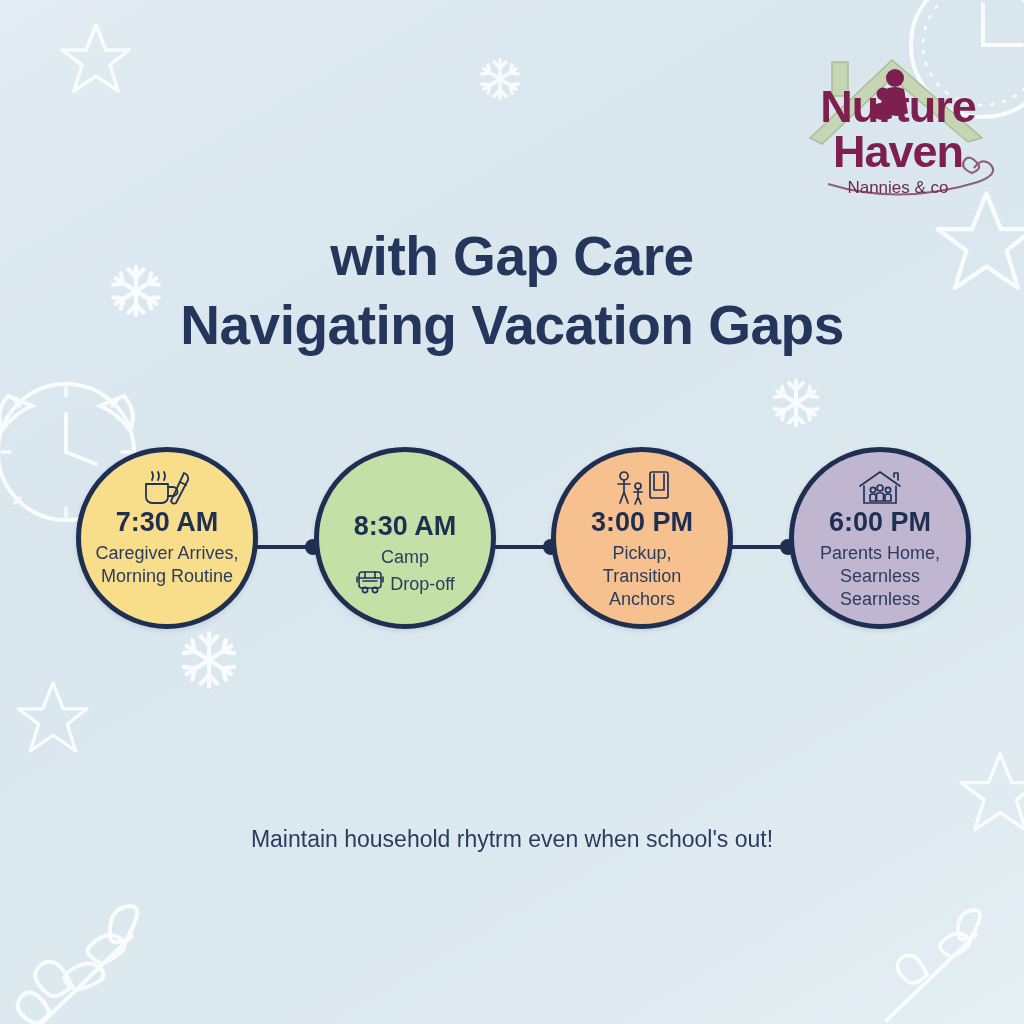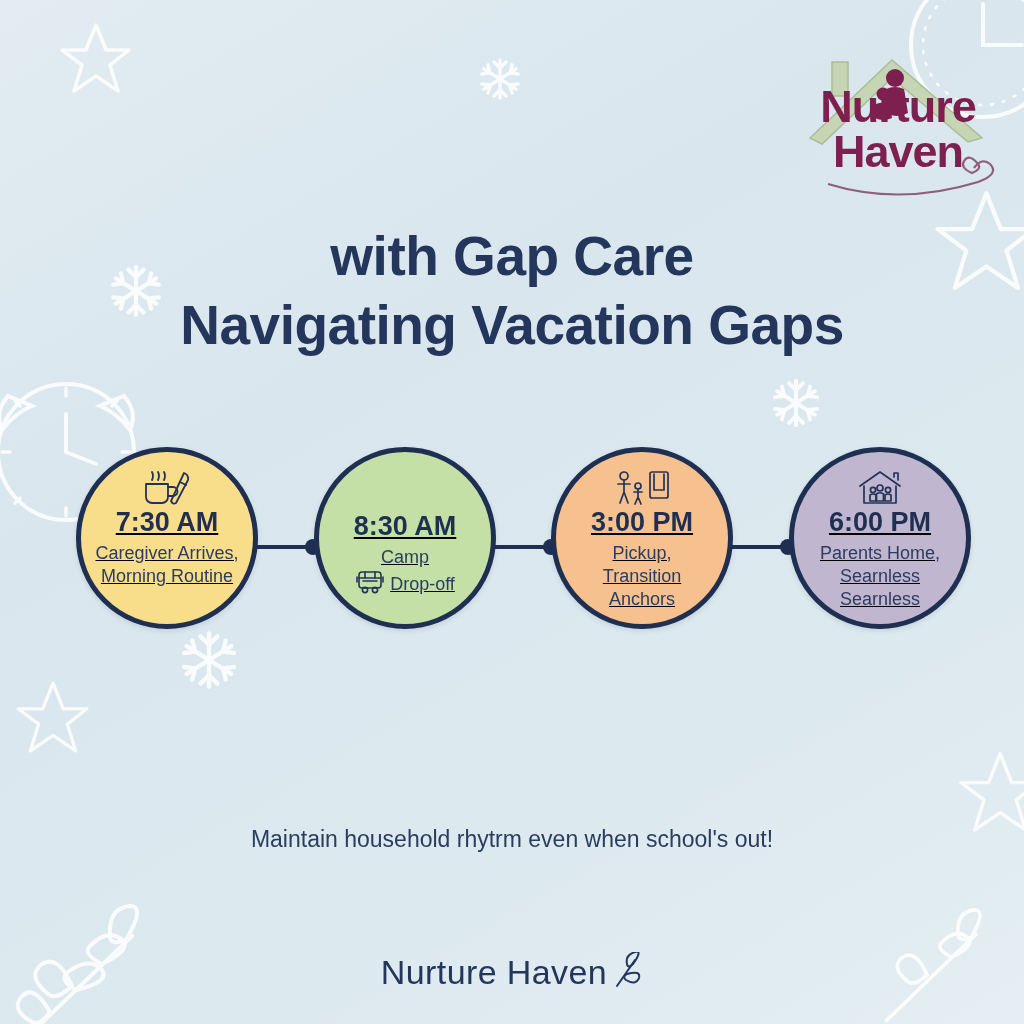--- a/index.html
+++ b/index.html
@@ -63,21 +63,20 @@
     width: 182px;
     height: 182px;
     border-radius: 50%;
     border: 5px solid #1f2f52;
     box-sizing: border-box;
     display: flex;
     flex-direction: column;
     align-items: center;
     justify-content: flex-start;
     box-shadow: 0 2px 5px rgba(40,60,90,.13);
-    text-decoration: underline;
   }
   .node .node-icon {
     margin-top: 18px;
     height: 36px;
     display: flex;
     align-items: center;
     justify-content: center;
   }
   .node .node-time {
     margin-top: 2px;
@@ -288,20 +287,21 @@
         <path d="M84 78 q7 -3 14 0 l2 14 q-9 4 -17 0 Z"></path>
       </g>
 
       <path d="M36 158 q72 22 150 -2 q22 -8 12 -18 q-8 -7 -16 4" fill="none" stroke="#8f5f7a" stroke-width="2.2"></path>
       <path d="M186 138 q-9 -11 -14 -3 q-4 7 8 12 q10 -4 6 -9 Z" fill="none" stroke="#8f5f7a" stroke-width="2.2"></path>
     </svg>
     <div style="position:absolute;left:0;top:60px;width:212px;text-align:center;">
       <div style="font-size:45px;font-weight:bold;color:#7d1f4f;line-height:.95;letter-spacing:-1px;">Nurture</div>
       <div style="font-size:45px;font-weight:bold;color:#7d1f4f;line-height:1;letter-spacing:-1px;">Haven</div>
     </div>
+    <div style="position:absolute;left:0;top:152px;width:212px;text-align:center;font-size:17px;color:#6d2a4d;">Nannies &amp; co</div>
   </div>
 
   <div id="title">
     <span class="line">with Gap Care</span>
     <span class="line">Navigating Vacation Gaps</span>
   </div>
 
   <div id="timeline">
 
     <div class="connector c1">
@@ -398,26 +398,14 @@
       <div class="node-label">
         <div>Parents Home,</div>
         <div>Searnless</div>
         <div>Searnless</div>
       </div>
     </div>
   </div>
 
   <div id="tagline">Maintain household rhytrm even when school's out!</div>
 
-  <div id="footer">
-    <span class="footer-name">Nurture Haven</span>
-    <span>
-      <svg width="32" height="36" viewBox="0 0 32 36">
-          <g fill="none" stroke="#24365c" stroke-width="2" stroke-linecap="round" stroke-linejoin="round">
-        <path d="M6 34 L24 8"></path>
-        <path d="M22 12 q10 -14 2 -12 q-10 3 -8 12 q1 5 6 0 Z"></path>
-        <path d="M16 22 q14 -4 12 4 q-3 8 -13 2 q-4 -3 1 -6 Z"></path>
-      </g>
-        </svg>
-    </span>
-  </div>
 
 </div>
 
 </body></html>

